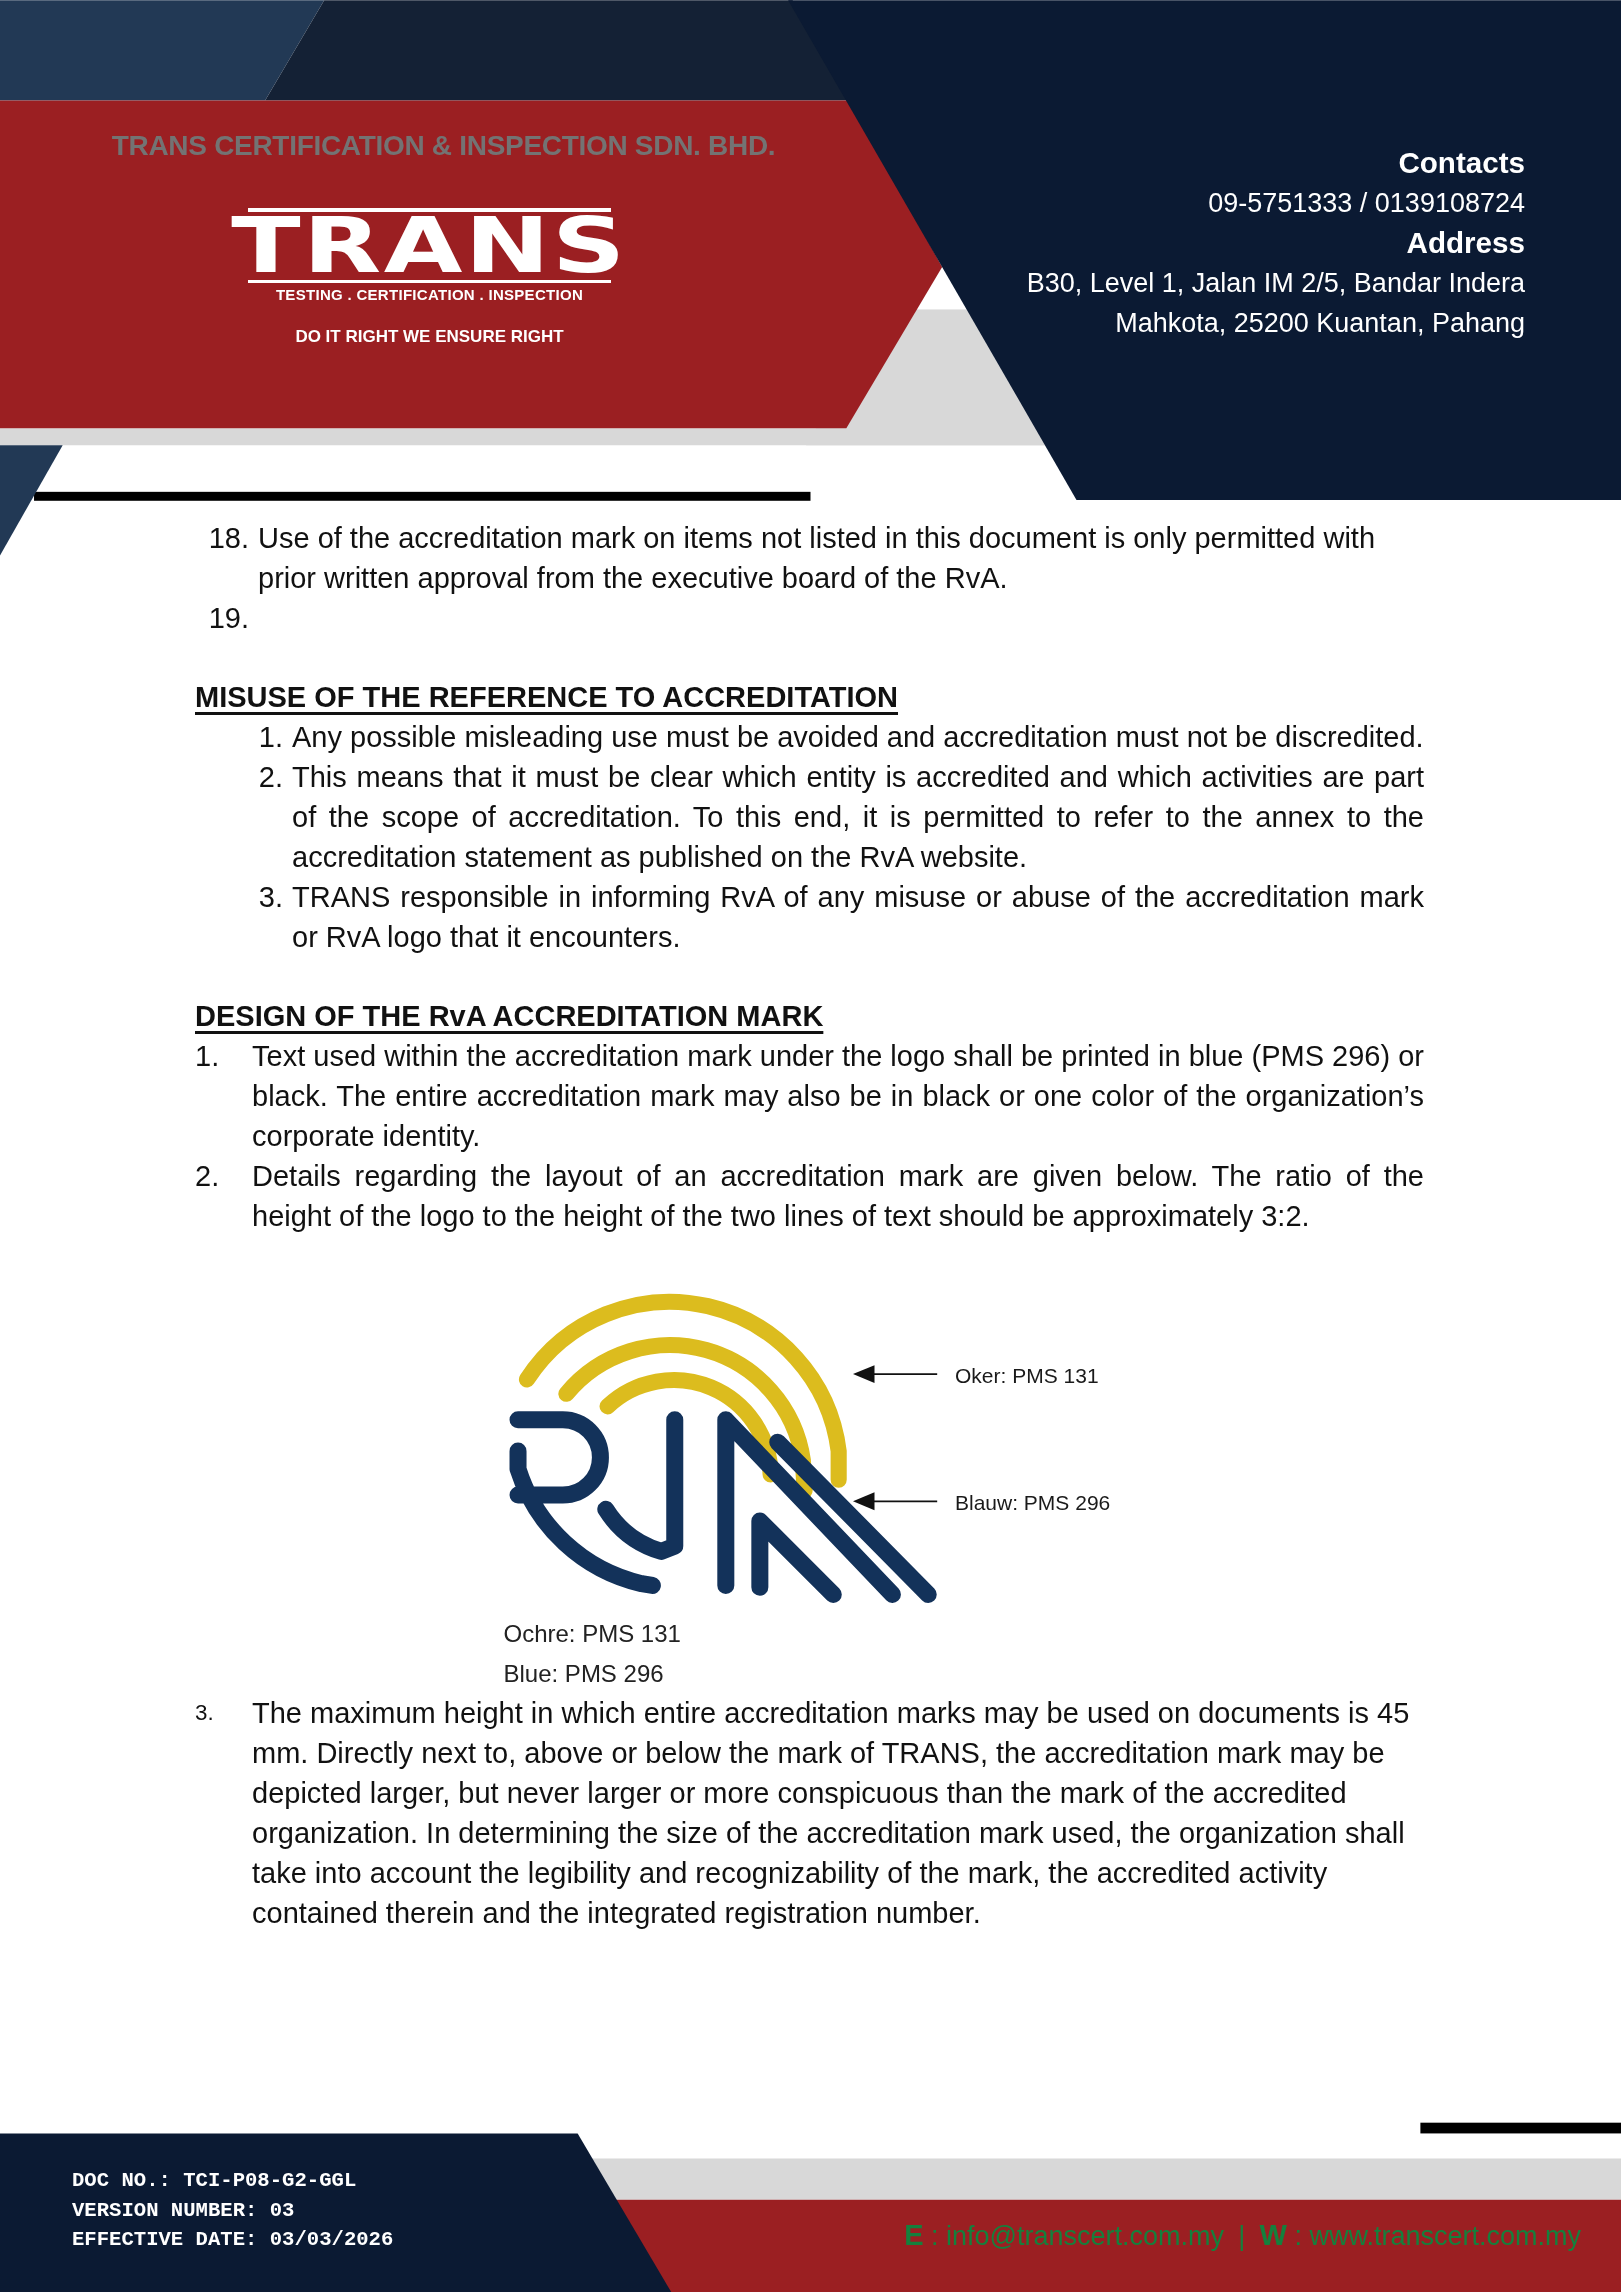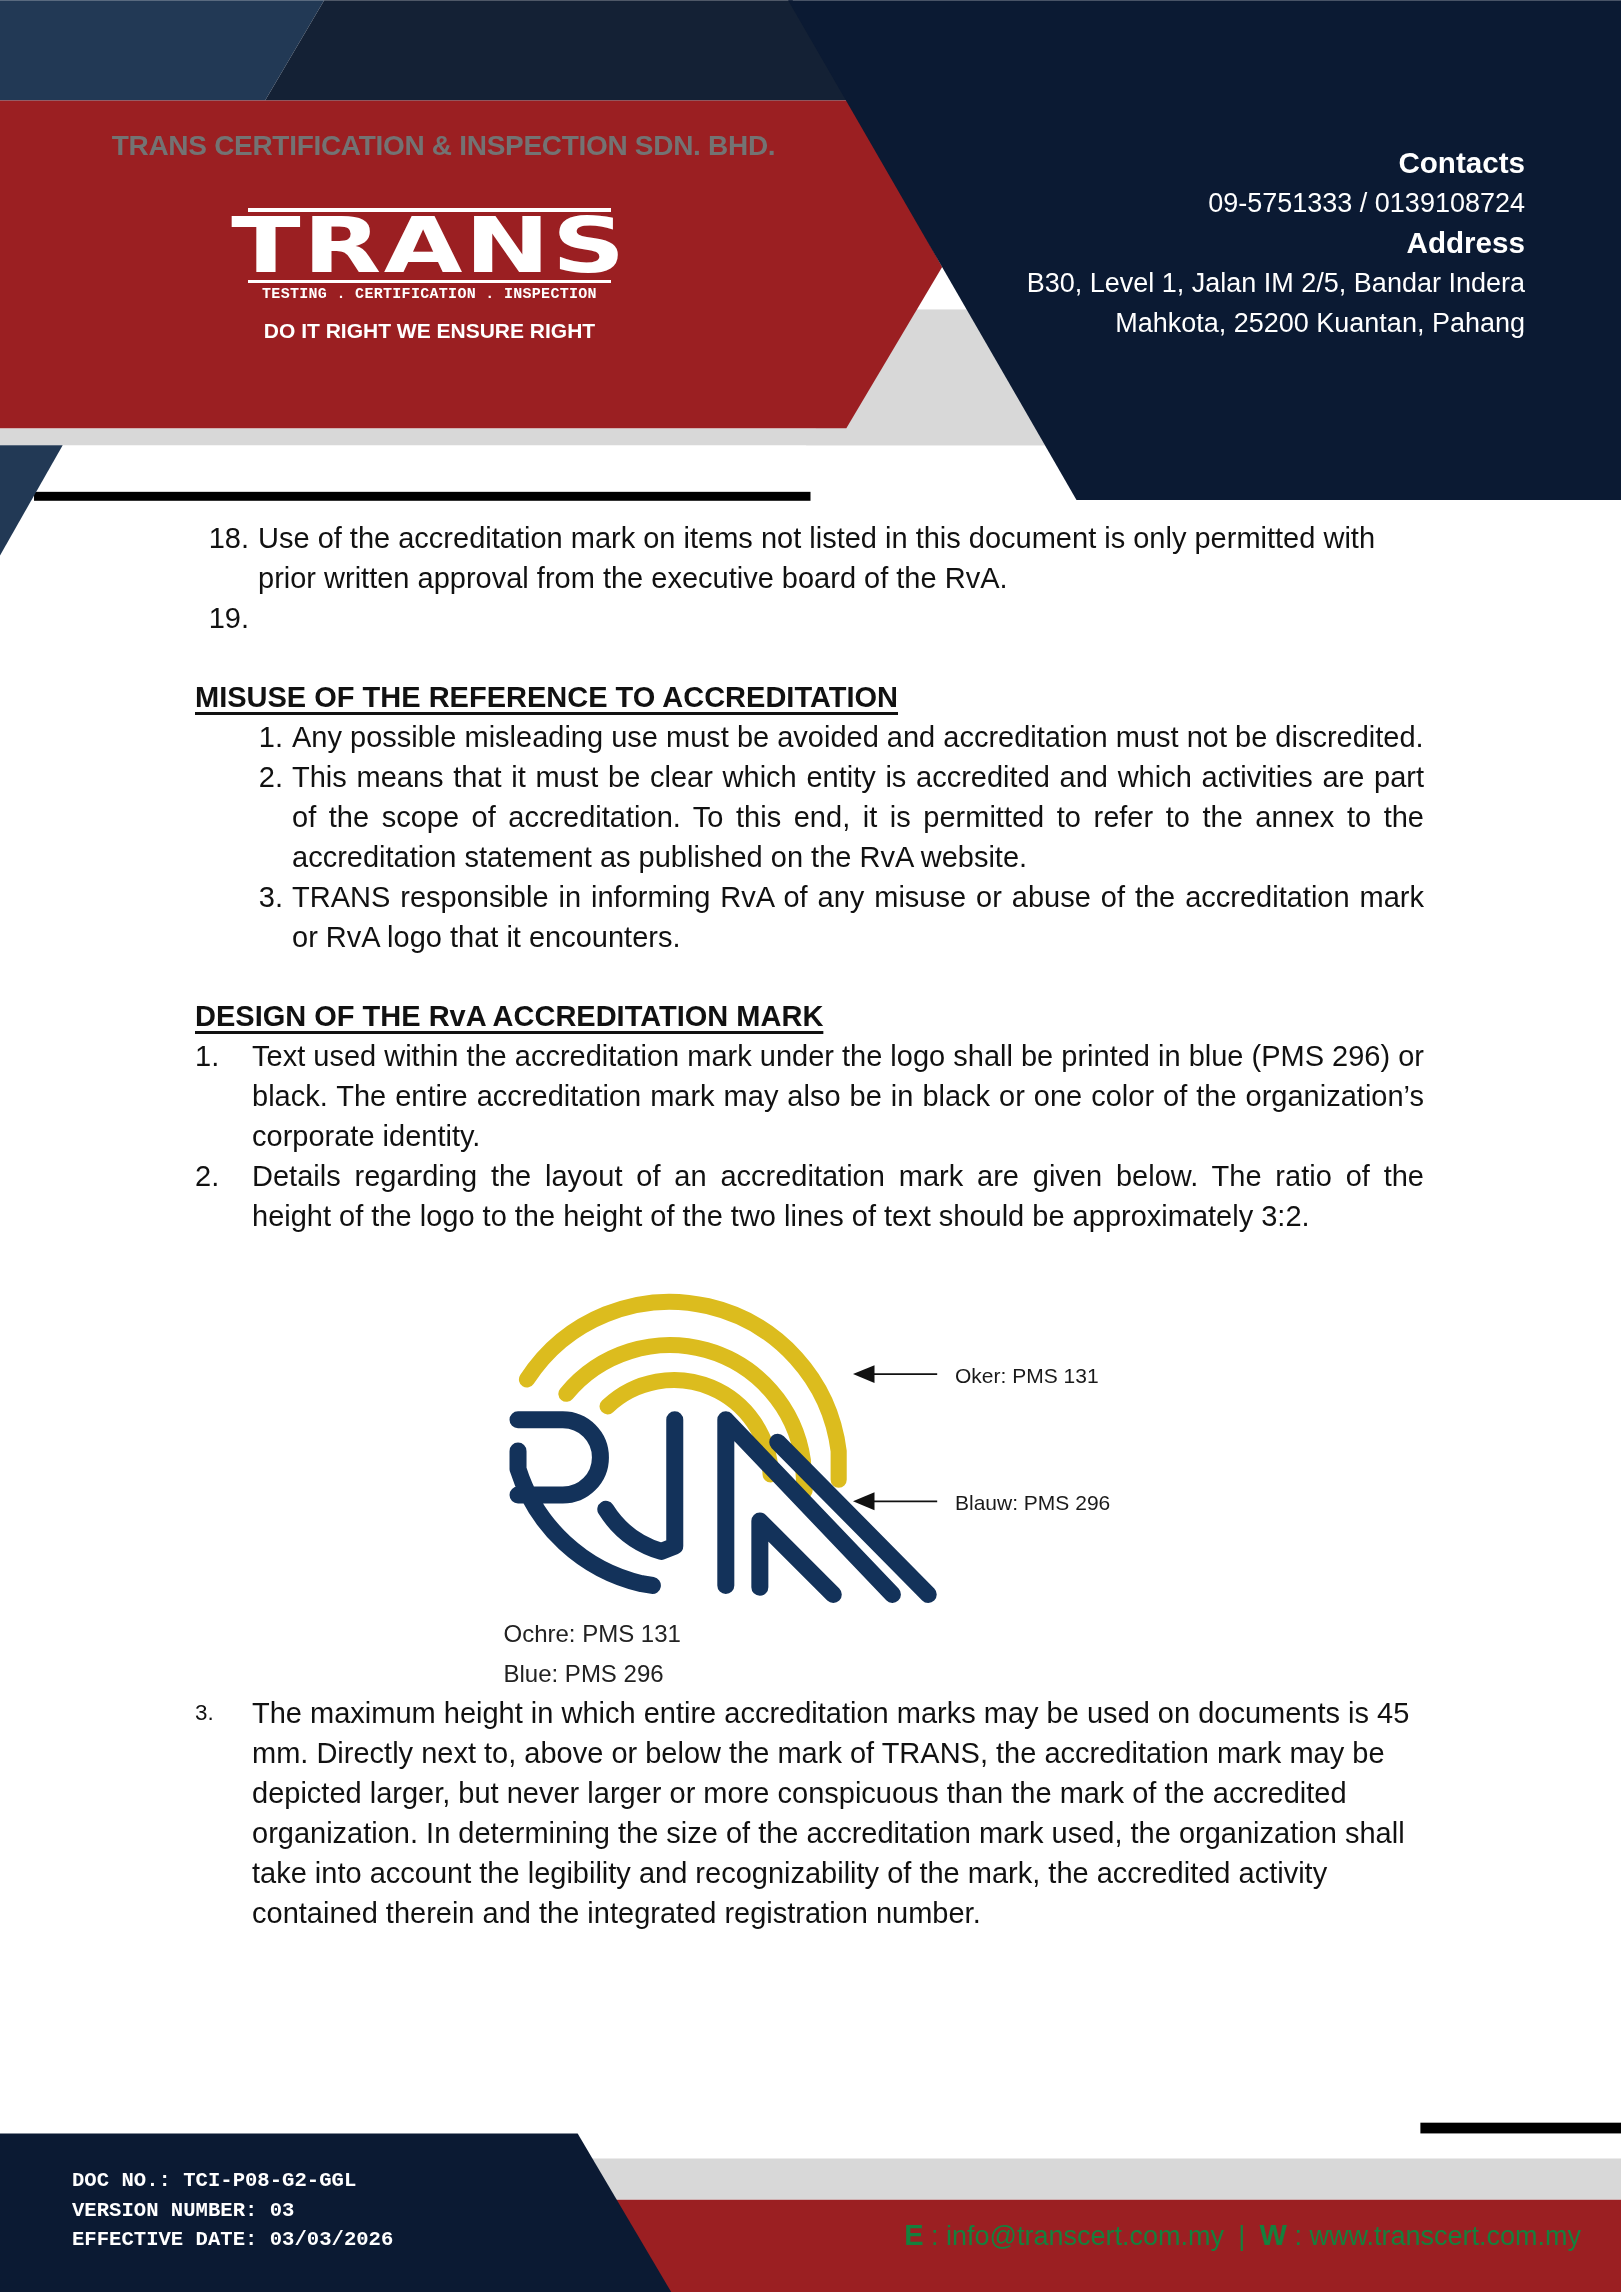--- a/index.html
+++ b/index.html
@@ -16,22 +16,22 @@
   .company-name {
     left: 54px; top: 130px; width: 779px; text-align: center;
     color: #737373; font-weight: bold; font-size: 28px; letter-spacing: -0.3px;
   }
   .logo-block { left: 228px; top: 208px; width: 403px; text-align: center; color: #fff; }
   .logo-rule { height: 3.6px; background: #fff; margin: 0 19.7px; }
   .logo-word {
     font-family: "DejaVu Sans", sans-serif; font-weight: bold; font-size: 77px;
     line-height: 68px; letter-spacing: 1.8px; transform: scaleX(1.32); transform-origin: center;
   }
-  .logo-sub { font-weight: bold; font-size: 15px; letter-spacing: 0.3px; margin-top: 2.7px; font-family: Liberation Mono, monospace; }
-  .logo-tagline { font-weight: bold; font-size: 21px; margin-top: 16px; }
+  .logo-sub { font-weight: bold; font-size: 15px; letter-spacing: 0.3px; margin-top: 2.7px; }
+  .logo-tagline { font-weight: bold; font-size: 17px; margin-top: 24px; }
 
   .contacts { right: 96px; top: 143px; text-align: right; color: #fff; font-size: 27px; line-height: 40px; }
   .contacts .hd { font-weight: bold; font-size: 29.6px; }
 
   
   .content { left: 195px; top: 518px; width: 1229px; font-size: 29px; line-height: 40px; color: #111; }
   .ol-item { display: flex; text-align: justify; }
   .num { flex: 0 0 auto; }
   .txt { flex: 1 1 auto; }
   .s1 .num { width: 99px; text-align: right; padding-right: 9px; box-sizing: border-box; }

